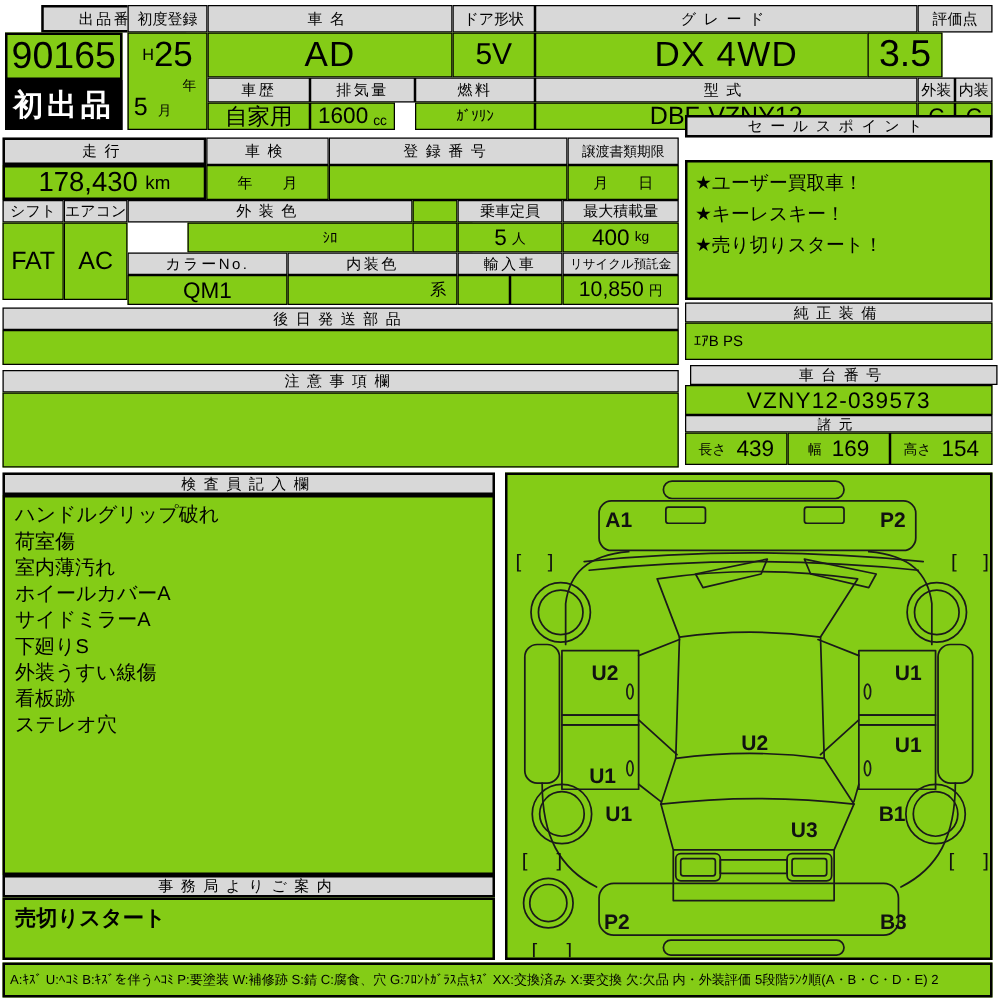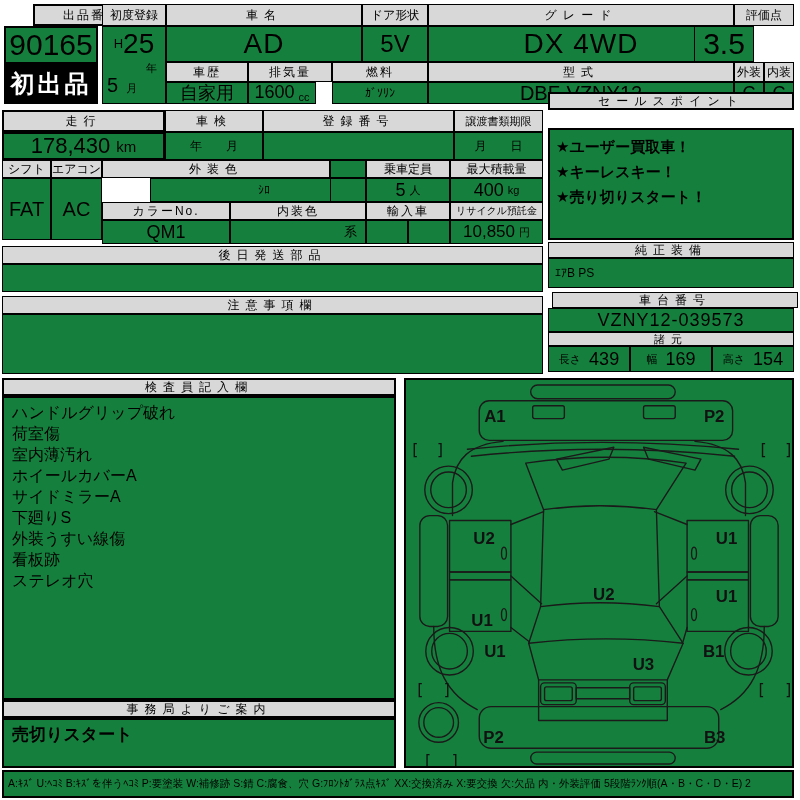--- a/index.html
+++ b/index.html
@@ -3,21 +3,21 @@
 <meta charset="utf-8">
 <style>
   html,body{margin:0;padding:0;background:#fff;}
   #sheet{position:relative;width:800px;height:800px;background:#fff;
     font-family:"Liberation Sans","DejaVu Sans",sans-serif;color:#000;}
   .abs{position:absolute;box-sizing:border-box;}
   .hd{background:#d8d8d8;border:1px solid #000;display:flex;align-items:center;justify-content:center;
       font-size:12px;letter-spacing:2px;white-space:nowrap;overflow:hidden;}
   .hd.sp{letter-spacing:6px;}
   .hd.tight{letter-spacing:0;font-size:11px;}
-  .cl{background:#15803d;border:1px solid #000;display:flex;align-items:center;justify-content:center;
+  .cl{background:#84cc16;border:1px solid #000;display:flex;align-items:center;justify-content:center;
       white-space:nowrap;overflow:hidden;}
   .b2{border-width:2px;}
   .left{justify-content:flex-start;}
   .right{justify-content:flex-end;}
   .big{font-size:30px;}
   .inv{background:#000;color:#fff;font-size:24px;font-weight:bold;letter-spacing:3px;}
   .unit{font-size:11px;margin-left:4px;}
   .val18{font-size:18px;}
   .val20{font-size:20px;}
   .val22{font-size:22px;}
@@ -26,21 +26,21 @@
   .val16{font-size:12px;}
   .firstreg{display:flex;flex-direction:column;padding:2px 4px;}
   .fr1{text-align:center;line-height:30px;}
   .fr-era{font-size:13px;vertical-align:top;}
   .fr-year{font-size:28px;}
   .fr-suf{text-align:right;font-size:11px;line-height:11px;padding-right:4px;}
   .fr2{text-align:left;margin-top:auto;line-height:22px;padding-bottom:2px;}
   .fr-month{font-size:20px;}
   .fr-msuf{font-size:11px;margin-left:8px;}
   .salesbox{flex-direction:column;align-items:flex-start;justify-content:flex-start;padding:4px 6px;}
-  .salesline{font-size:15px;font-weight:bold;line-height:25px;white-space:nowrap;}
+  .salesline{font-size:15px;font-weight:normal;line-height:25px;white-space:nowrap;}
   .notesbox{flex-direction:column;align-items:flex-start;justify-content:flex-start;padding:4px 8px;}
   .noteline{font-size:16px;line-height:21px;white-space:nowrap;}
   .legend{font-size:10.5px;white-space:nowrap;justify-content:flex-start;padding-left:4px;}
   .dim-l{font-size:11px;margin-right:8px;}
   .dim-v{font-size:18px;}
   .dlabel{font-size:17px;font-weight:600;fill:#111;
     font-family:"Liberation Sans","DejaVu Sans",sans-serif;}
   .dbracket{font-size:16px;fill:#111;font-family:"DejaVu Sans Mono",monospace;}
   svg{display:block;}
 </style>

